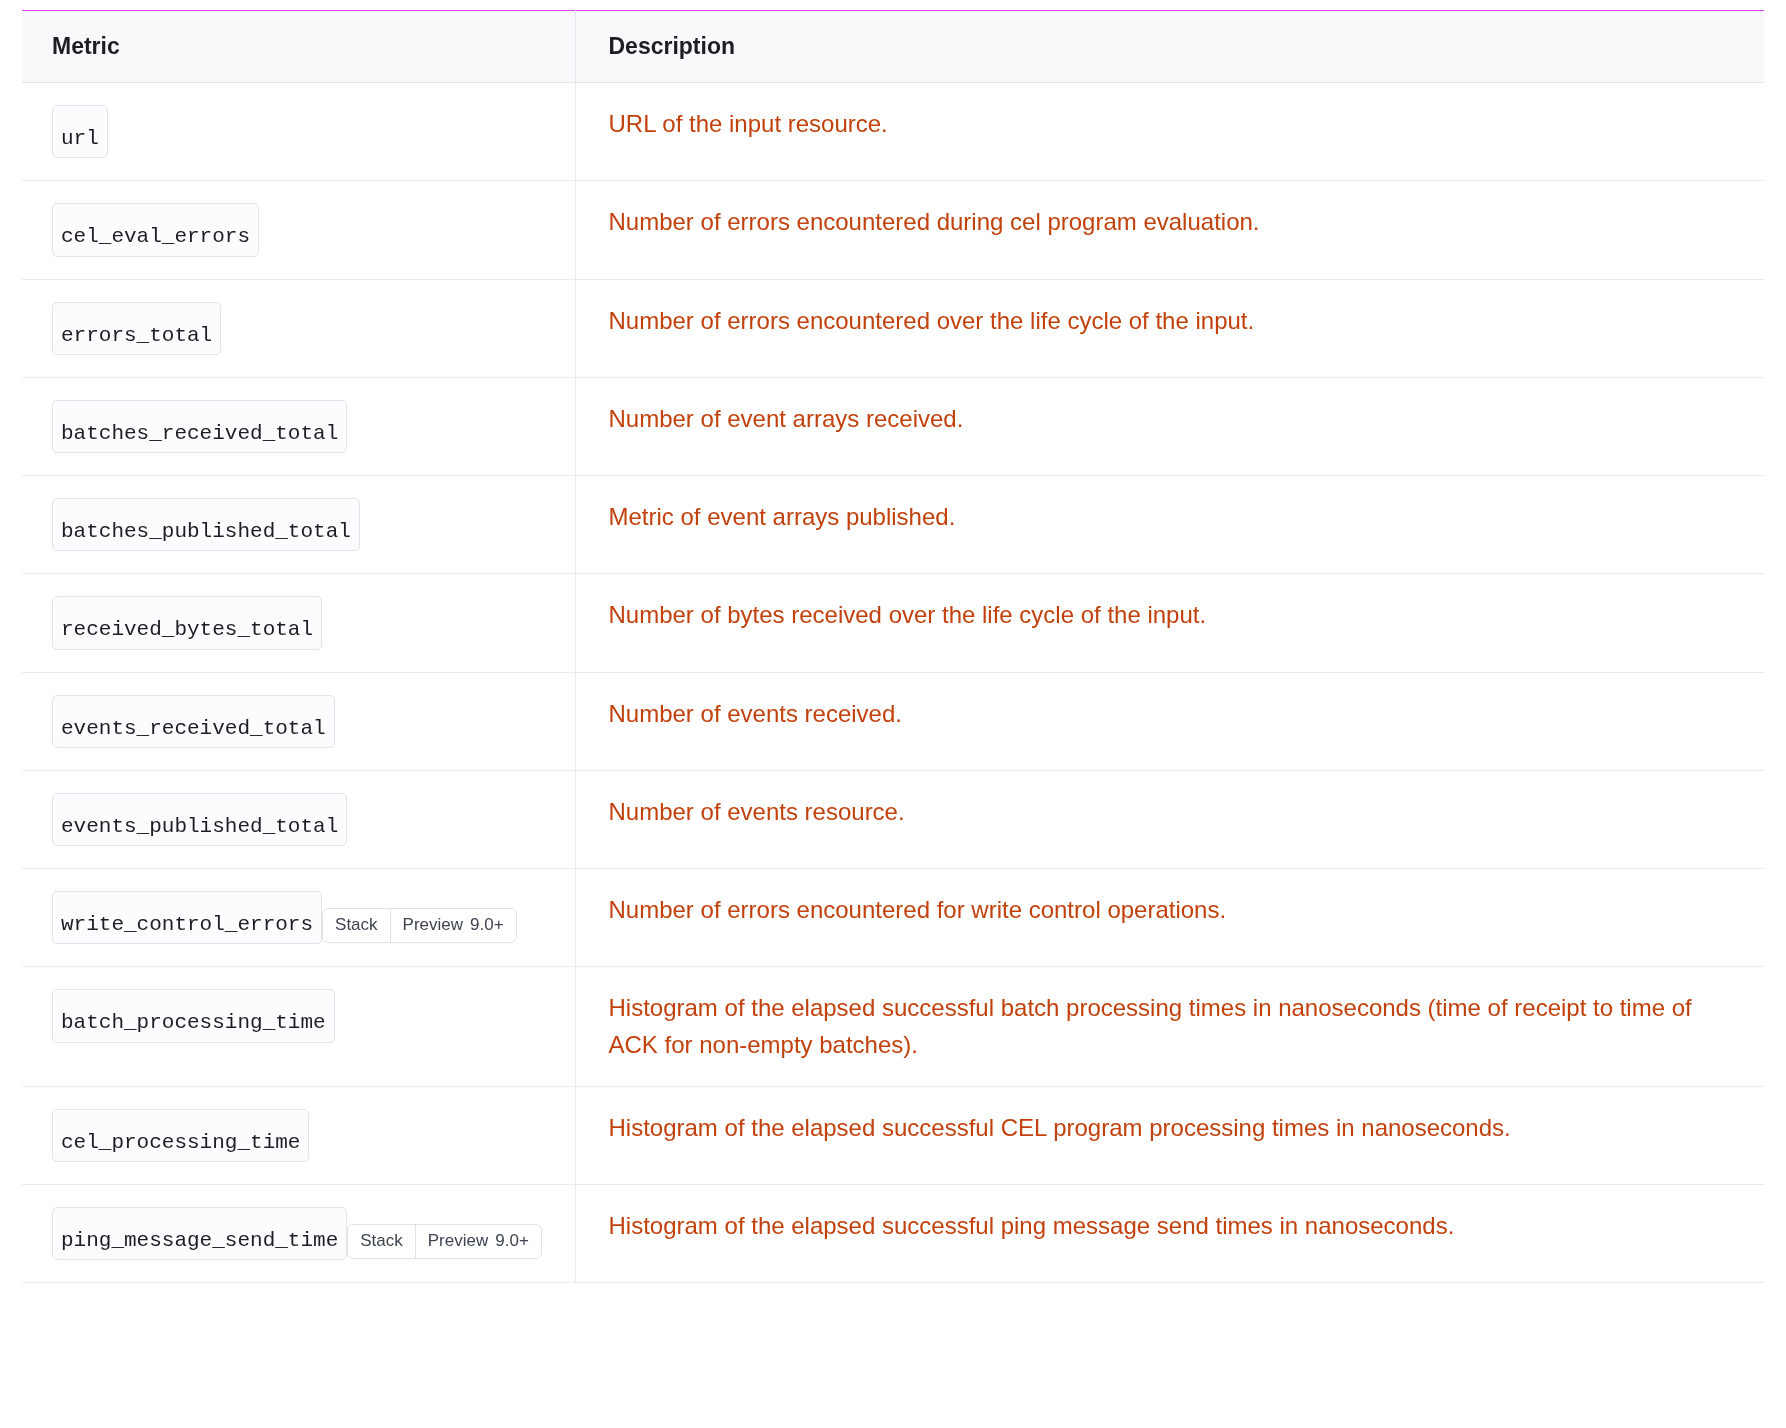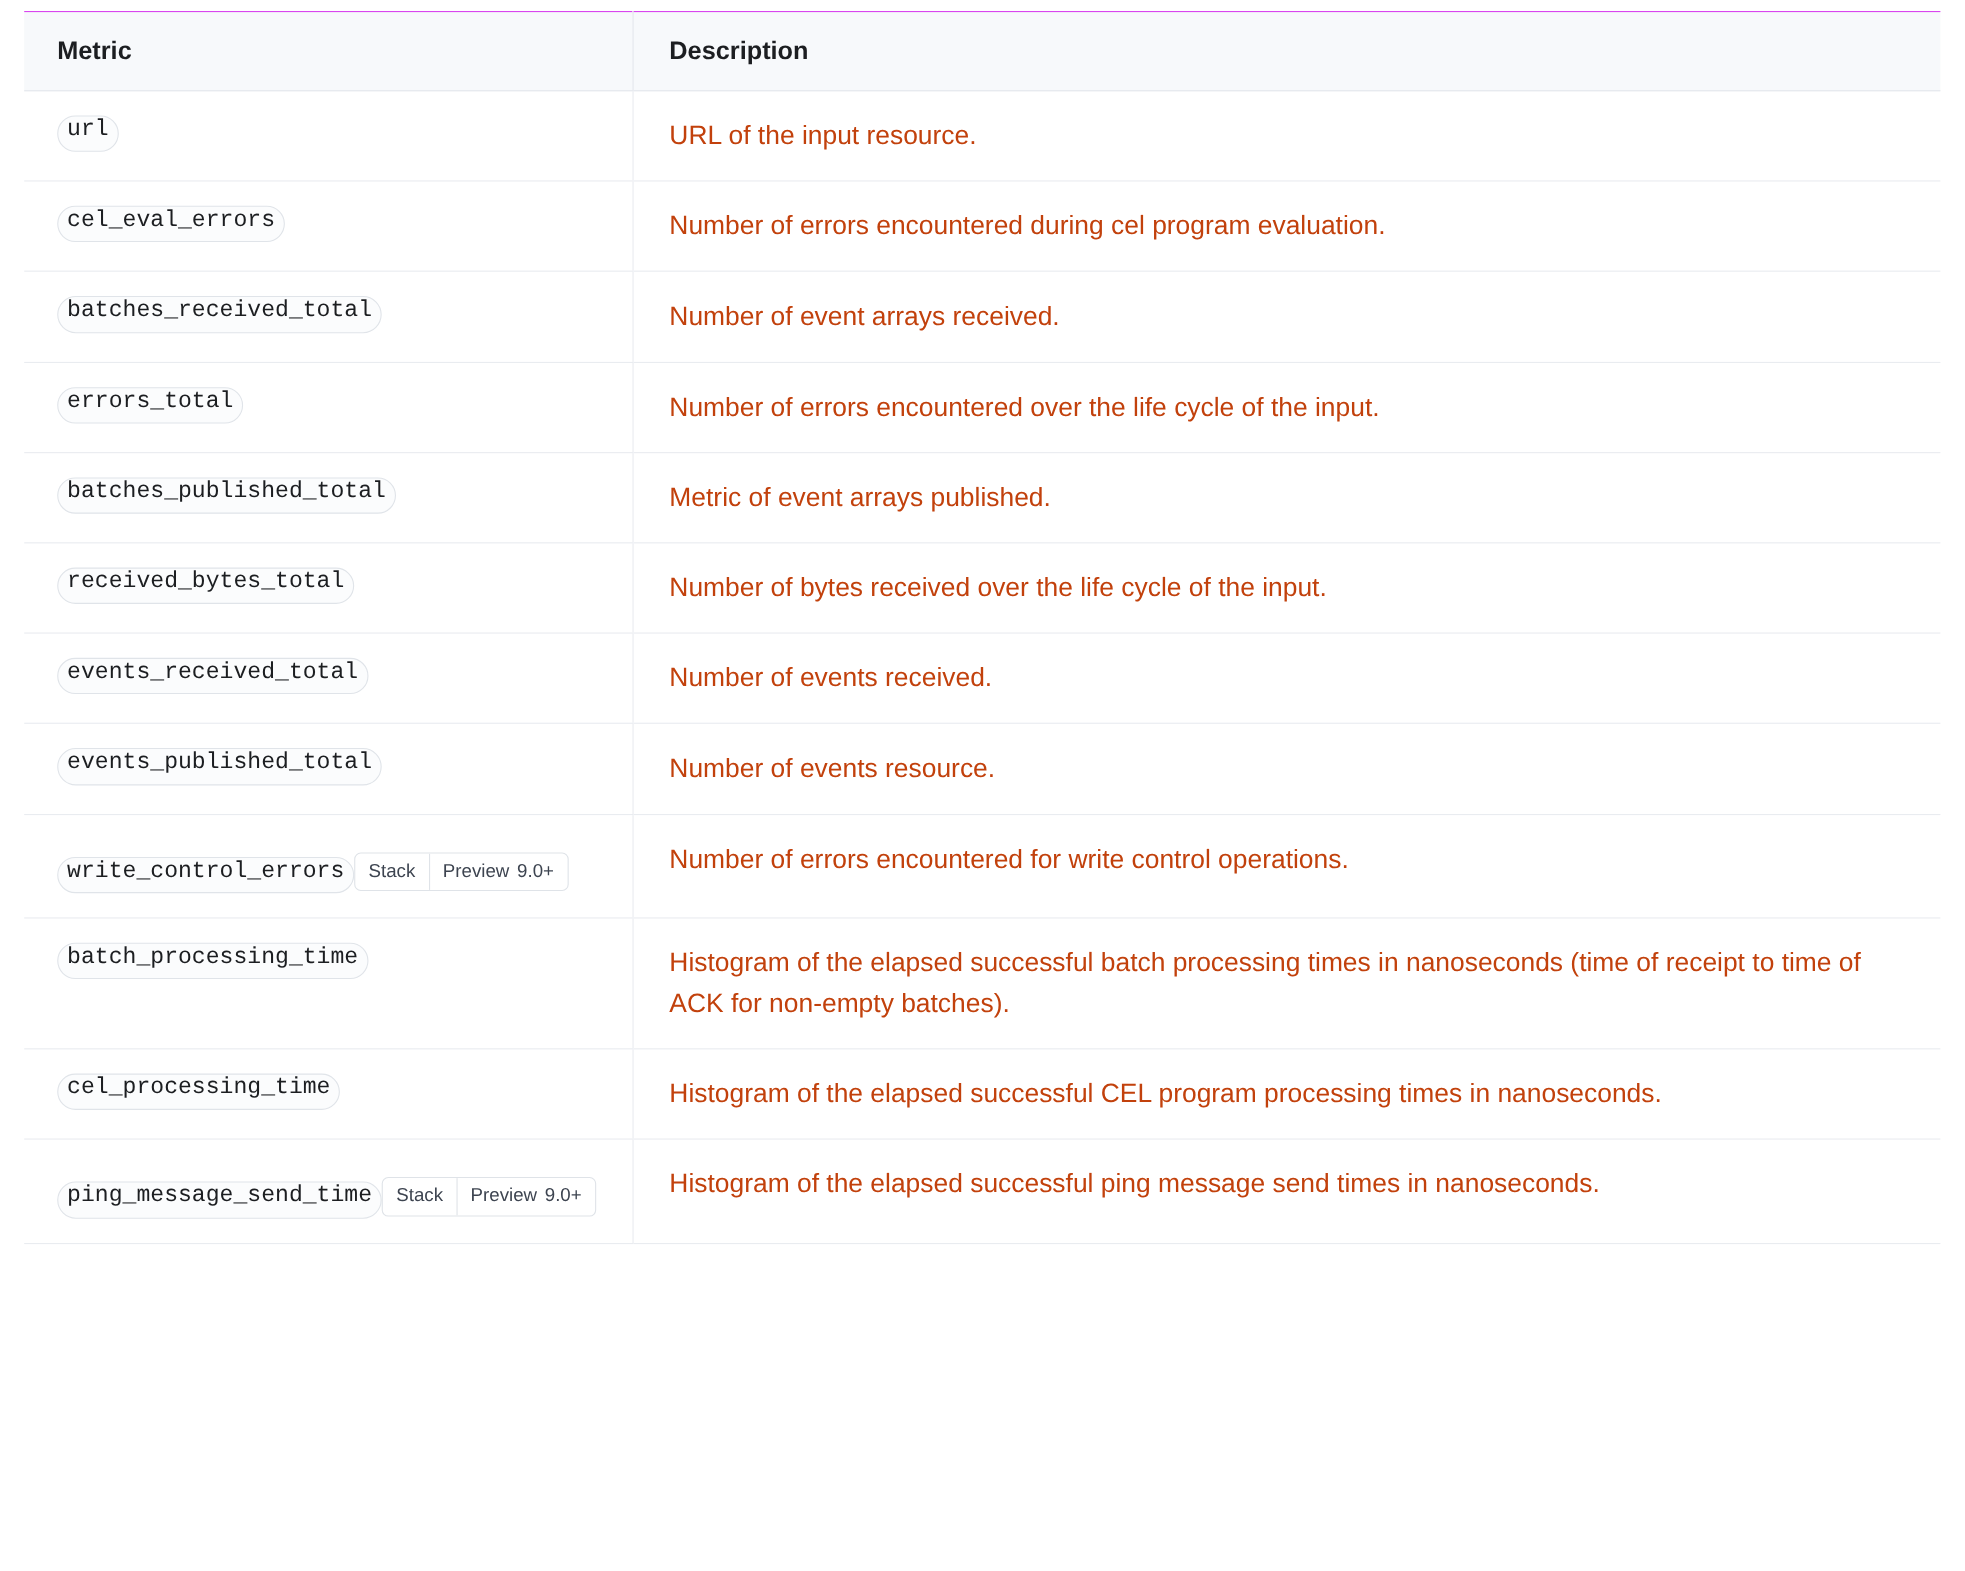--- a/index.html
+++ b/index.html
@@ -55,22 +55,22 @@
     color: #c2410c;
   }
   code.metric-code {
     display: inline-block;
     font-family: "Liberation Mono", monospace;
     font-size: 21px;
     line-height: 1.25;
     color: #1c1e21;
     background: #fbfcfd;
     border: 1px solid #e0e4e9;
-    border-radius: 17px;
-    padding: 0 8px 5px 8px;
+    border-radius: 5px;
+    padding: 20px 8px 5px 8px;
     white-space: nowrap;
   }
   .badges {
     margin-top: 12px;
     display: inline-flex;
     align-items: center;
     border: 1px solid #dfe3e8;
     border-radius: 6px;
     overflow: hidden;
     background: #ffffff;
@@ -107,26 +107,26 @@
     <tbody id="table-body">
         <tr>
           <td class="td-metric"><code class="metric-code">url</code></td>
           <td class="td-desc">URL of the input resource.</td>
         </tr>
         <tr>
           <td class="td-metric"><code class="metric-code">cel_eval_errors</code></td>
           <td class="td-desc">Number of errors encountered during cel program evaluation.</td>
         </tr>
         <tr>
+          <td class="td-metric"><code class="metric-code">errors_total</code></td>
+          <td class="td-desc">Number of errors encountered over the life cycle of the input.</td>
+        </tr>
+        <tr>
           <td class="td-metric"><code class="metric-code">batches_received_total</code></td>
           <td class="td-desc">Number of event arrays received.</td>
-        </tr>
-        <tr>
-          <td class="td-metric"><code class="metric-code">errors_total</code></td>
-          <td class="td-desc">Number of errors encountered over the life cycle of the input.</td>
         </tr>
         <tr>
           <td class="td-metric"><code class="metric-code">batches_published_total</code></td>
           <td class="td-desc">Metric of event arrays published.</td>
         </tr>
         <tr>
           <td class="td-metric"><code class="metric-code">received_bytes_total</code></td>
           <td class="td-desc">Number of bytes received over the life cycle of the input.</td>
         </tr>
         <tr>

